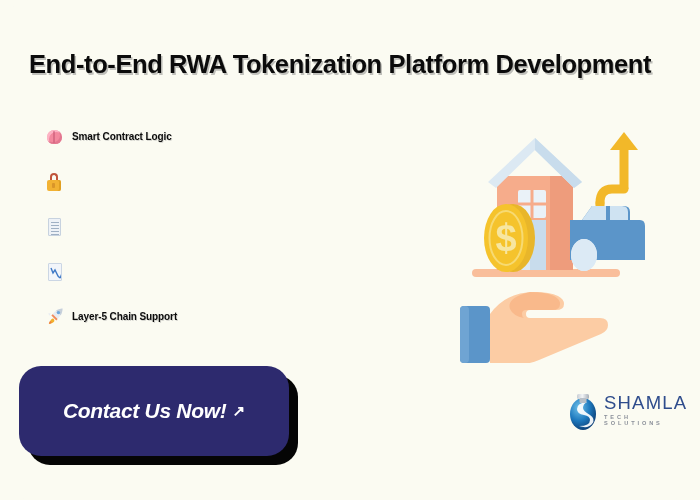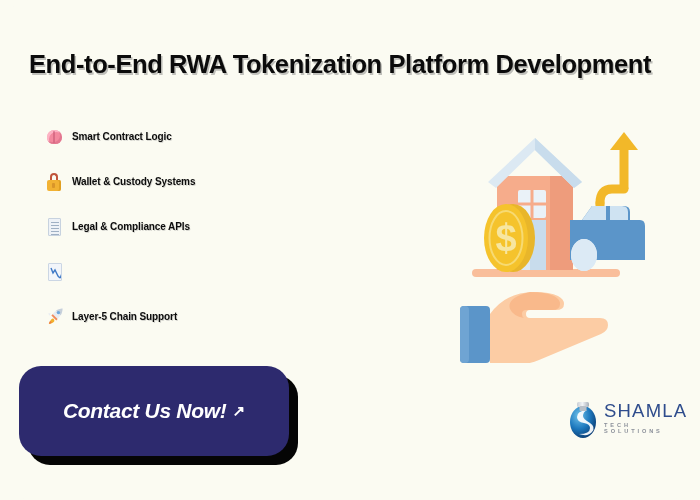--- a/index.html
+++ b/index.html
@@ -169,21 +169,21 @@
     left: 450px;
     top: 128px;
     width: 205px;
     height: 235px;
   }
 
   
   .logo {
     position: absolute;
     left: 566px;
-    top: 392px;
+    top: 384px;
     width: 118px;
     height: 52px;
     display: flex;
     align-items: center;
   }
   .logo-mark { width: 34px; height: 44px; flex: 0 0 34px; }
   .logo-text { margin-left: 4px; line-height: 1; }
   .logo-name {
     font-size: 18.5px;
     font-weight: 400;
@@ -215,28 +215,26 @@
       </span>
       <span class="feature-label">Smart Contract Logic</span>
     </div>
 
     <div class="feature-row">
       <span class="feature-icon">
         <span class="ic-lock-shackle"></span>
         <span class="ic-lock-body"></span>
         <span class="ic-lock-key"></span>
       </span>
-      <span class="feature-label">Wallet &amp; Custody Systems</span>
     </div>
 
     <div class="feature-row">
       <span class="feature-icon">
         <span class="ic-doc"></span>
       </span>
-      <span class="feature-label">Legal &amp; Compliance APIs</span>
     </div>
 
     <div class="feature-row">
       <span class="feature-icon">
         <span class="ic-chart">
           <svg width="14" height="18" viewBox="0 0 14 18">
             <polyline points="2,4 4,9 6,6 9,12 11,14" fill="none" stroke="#3F79C6" stroke-width="1.4"></polyline>
             <polygon points="11,14 11,10 13,15" fill="#3F79C6"></polygon>
           </svg>
         </span>

